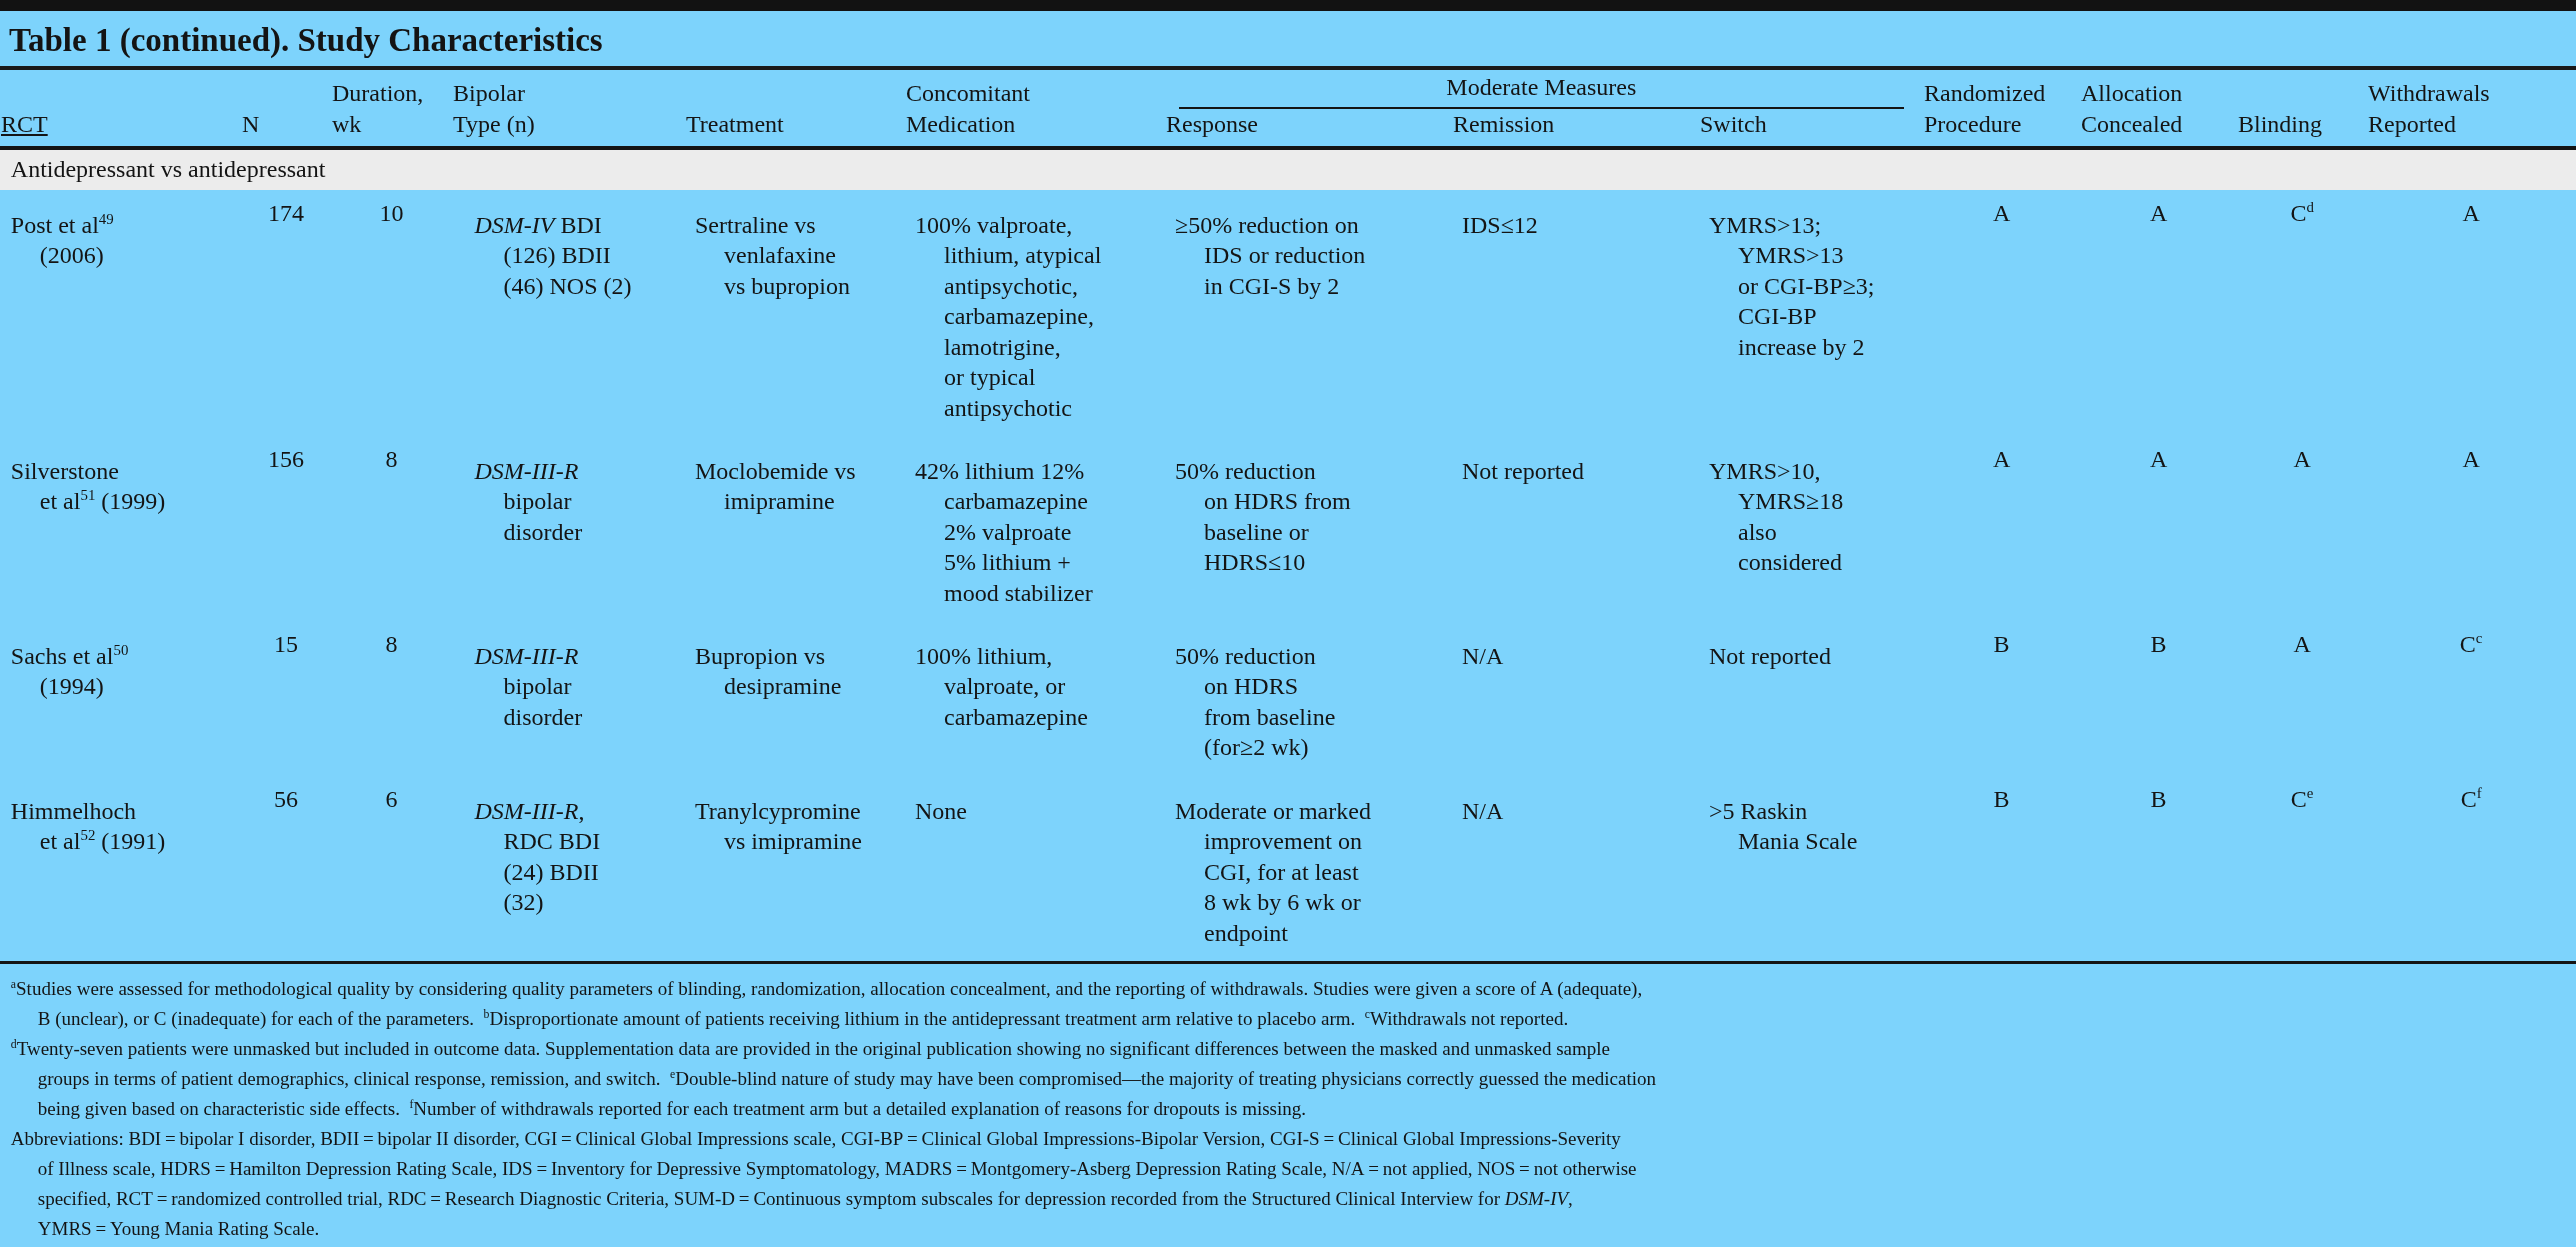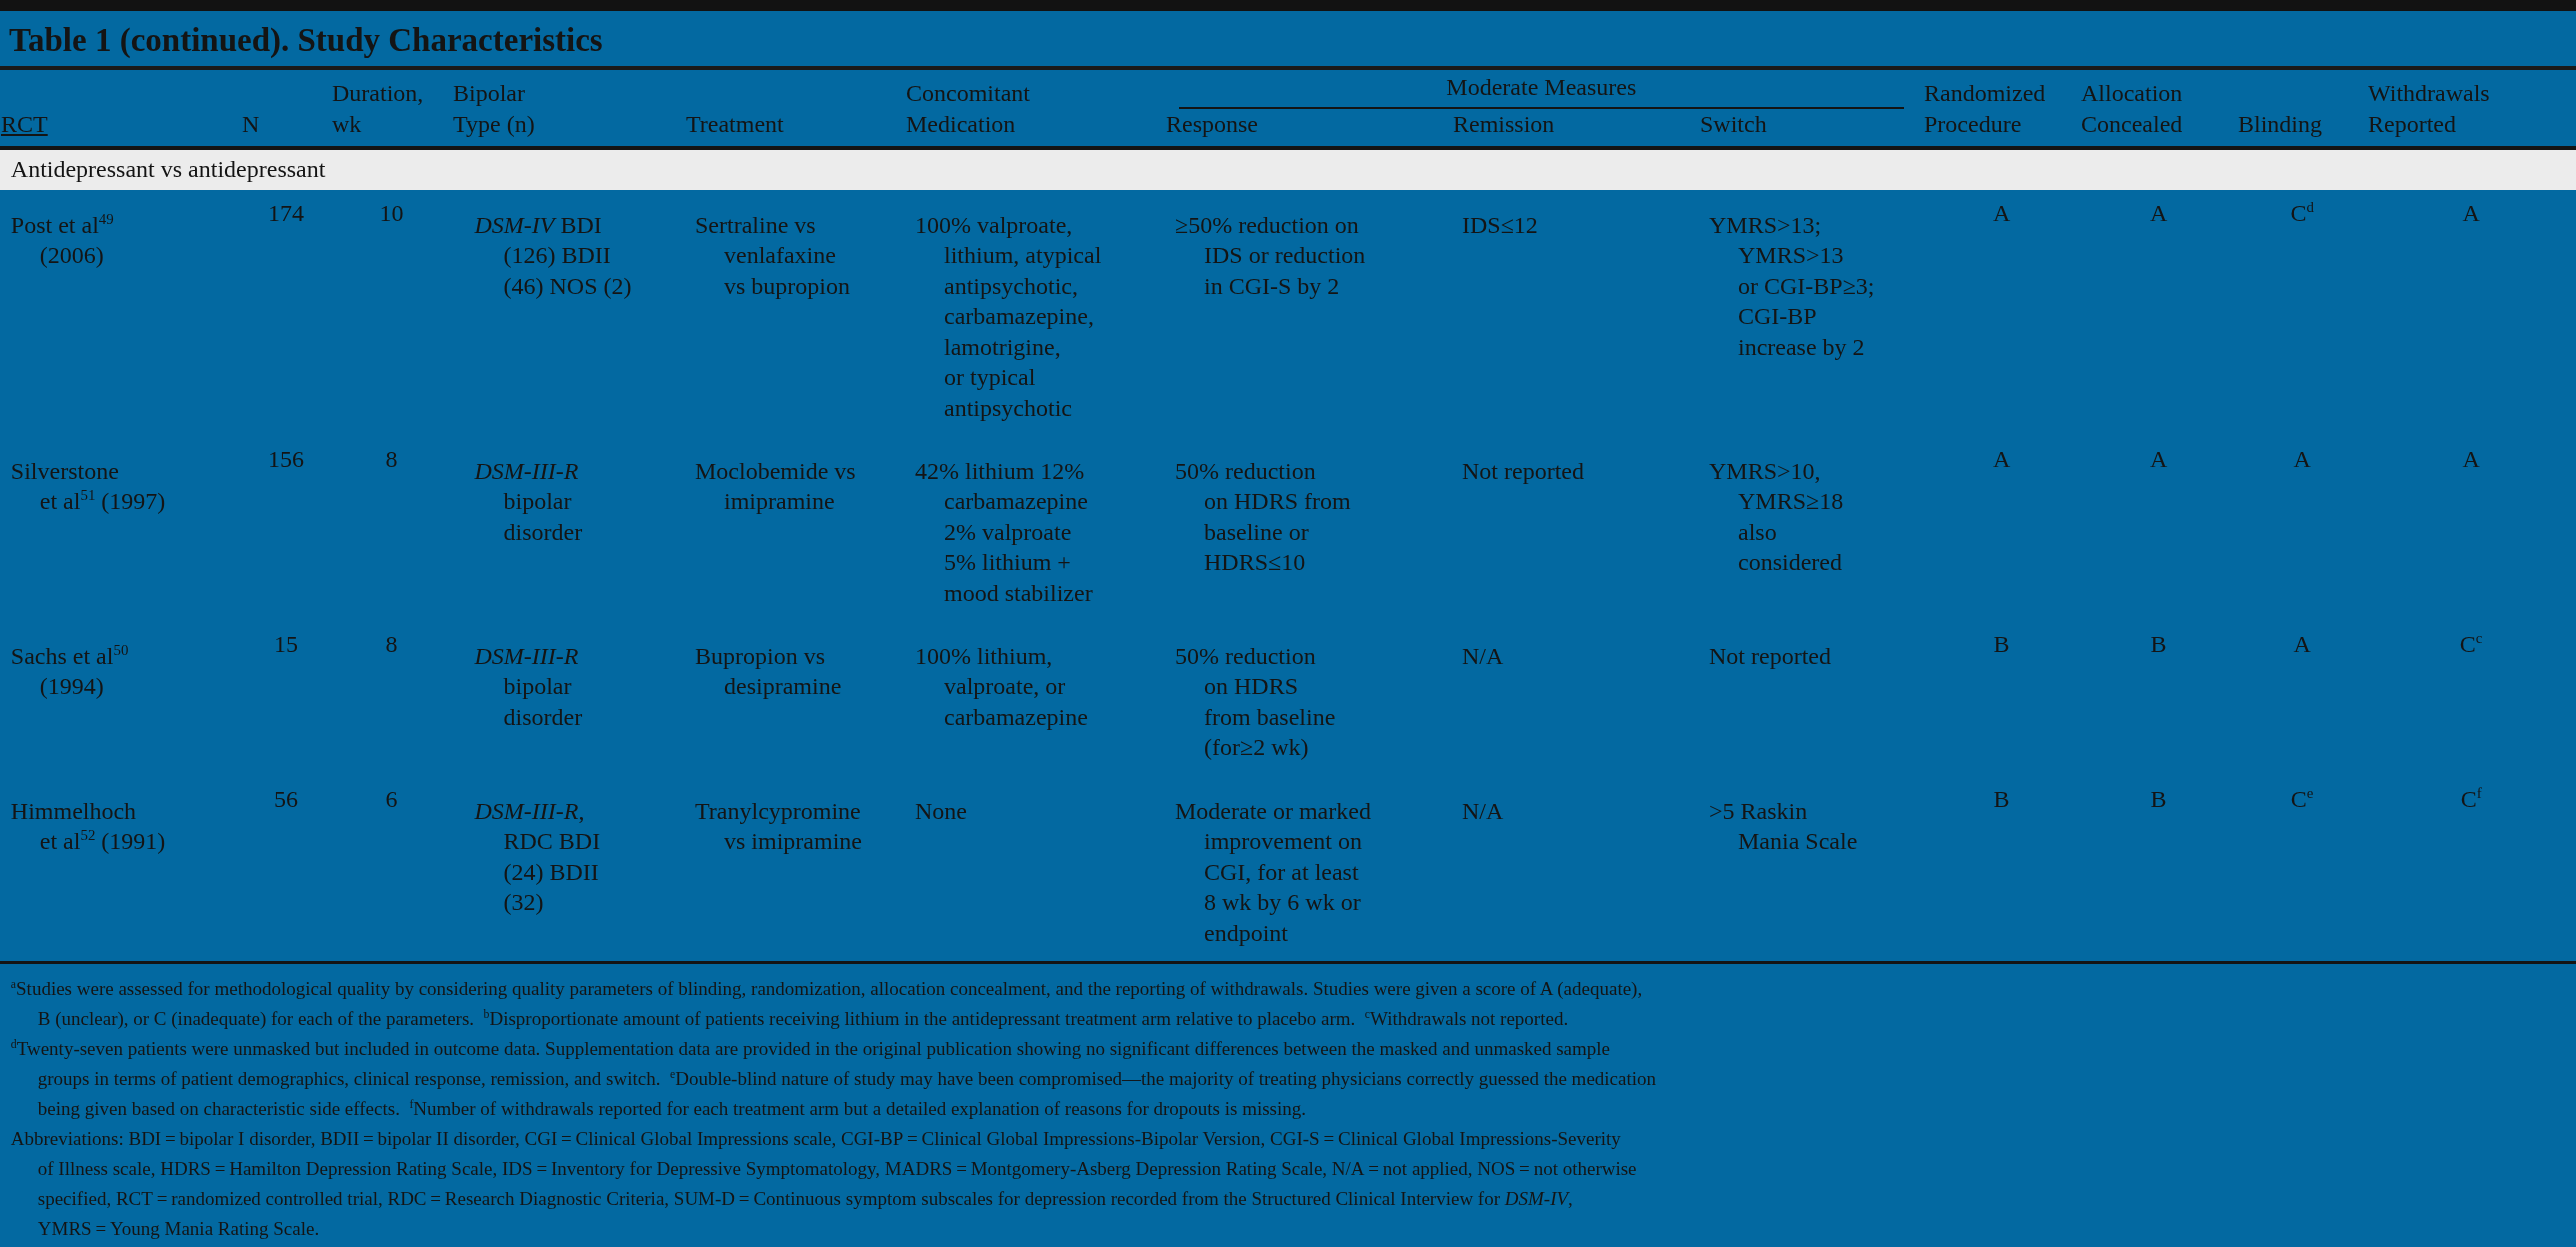--- a/index.html
+++ b/index.html
@@ -1,18 +1,18 @@
 <!DOCTYPE html>
 <html style="font-size:14.4px"><head>
 <meta charset="utf-8">
 <style>
   html,body { margin:0; padding:0; background:#fff; }
   .page {
     position:relative; width:2576px; height:1248px; overflow:hidden;
-    background:#0369a1; color:#141414;
+    background:#7dd3fc; color:#141414;
     font-family:"Liberation Serif","DejaVu Serif",serif;
     font-size:24px; line-height:30.5px;
   }
   .topbar { height:10.8px; background:#121212; }
   .title { font-weight:bold; font-size:33px; line-height:41px; padding:9px 0 5.4px 9px; letter-spacing:0; }
   .rule-title { height:3.6px; background:#1a1a1a; }
   .rule-bottom-thin { height:1.8px; background:#444; margin-top:5.4px; }
 
   table { border-collapse:collapse; table-layout:fixed; width:2576px; }
   th, td { vertical-align:top; padding:0; font-weight:normal; text-align:left; }
@@ -150,21 +150,21 @@
           </td>
         <td class="grade"><span>A</span><sup></sup></td>
         <td class="grade"><span>A</span><sup></sup></td>
         <td class="grade"><span>C</span><sup>d</sup></td>
         <td class="grade"><span>A</span><sup></sup></td>
       </tr>
 
       <tr class="data-row">
         <td>
             <div class="hang"><span>Silverstone
-et al</span><sup>51</sup><span> (1997)</span></div>
+et al</span><sup>51</sup><span> (1999)</span></div>
           </td>
         <td class="ctr">156</td>
         <td class="ctr">8</td>
         <td>
             <div class="hang"><span class="it">DSM-III-R</span><span>
 bipolar
 disorder</span></div>
           </td>
         <td>
             <div class="hang">Moclobemide vs

